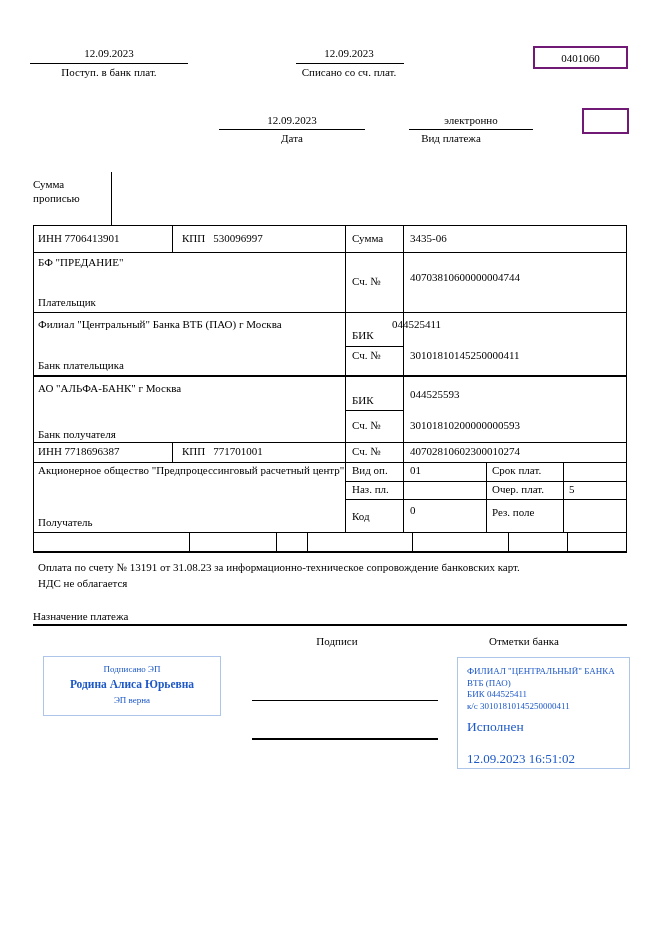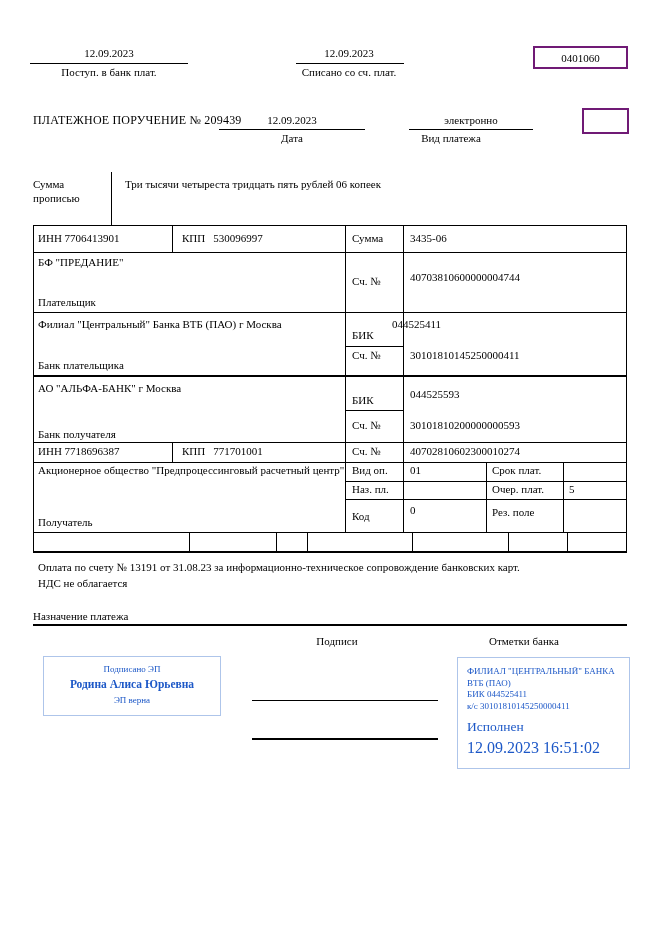--- a/index.html
+++ b/index.html
@@ -15,52 +15,50 @@
   .box { position:absolute; border:2px solid #701a75; box-sizing:border-box; }
   .title { font-size:12px; letter-spacing:0.2px; }
   .vgap { margin-left:8px; }
   .stamp { position:absolute; border:1px solid var(--stamp-border); color:var(--stamp-blue); box-sizing:border-box; }
   .sig-stamp { left:43px; top:656px; width:178px; height:60px; text-align:center;font-family:Liberation Serif, serif; }
   .sig-small { font-size:9px; line-height:11px; }
   .sig-name { font-size:11.5px; font-weight:bold; line-height:13px; margin-top:3px; }
   .bank-stamp { left:457px; top:657px; width:173px; height:112px; padding:8px 4px 0 9px; }
   .bk-line { font-size:9px; line-height:11.5px; white-space:nowrap; }
   .bk-status { font-size:13.5px; font-weight:normal; margin-top:7px; }
-  .bk-dt { font-size:16px; margin-top:4px; }
+  .bk-dt { font-size:13px; margin-top:16px; }
 </style>
 </head>
 <body>
 
 <div class="page">
 
   <div class="t c" style="left:30px;top:47px;width:158px">12.09.2023</div>
   <div class="hl" style="left:30px;top:63px;width:158px"></div>
   <div class="t c" style="left:30px;top:66px;width:158px">Поступ. в банк плат.</div>
 
   <div class="t c" style="left:293px;top:47px;width:112px">12.09.2023</div>
   <div class="hl" style="left:296px;top:63px;width:108px"></div>
   <div class="t c" style="left:293px;top:66px;width:112px">Списано со сч. плат.</div>
 
   <div class="box" style="left:533px;top:46px;width:95px;height:23px">
     <div class="c" style="line-height:21px">0401060</div>
   </div>
 
-  <div class="t title" style="left:33px;top:114px">ПЛАТЕЖНОЕ ПОРУЧЕНИЕ № 209439</div>
   <div class="hl" style="left:219px;top:129px;width:146px"></div>
   <div class="t c" style="left:219px;top:114px;width:146px">12.09.2023</div>
   <div class="t c" style="left:219px;top:132px;width:146px">Дата</div>
   <div class="hl" style="left:409px;top:129px;width:124px"></div>
   <div class="t c" style="left:409px;top:114px;width:124px">электронно</div>
   <div class="t c" style="left:389px;top:132px;width:124px">Вид платежа</div>
   <div class="box" style="left:582px;top:108px;width:47px;height:26px"></div>
 
   <div class="t" style="left:33px;top:178px">Сумма</div>
   <div class="t" style="left:33px;top:192px">прописью</div>
   <div class="vl" style="left:111px;top:172px;height:53px"></div>
-  <div class="t" style="left:125px;top:178px">Три тысячи четыреста тридцать пять рублей 06 копеек</div>
 
   <div class="hl" style="left:33px;top:225px;width:594px"></div>
   <div class="hl" style="left:33px;top:252px;width:594px"></div>
   <div class="hl" style="left:33px;top:312px;width:594px"></div>
   <div class="hl2" style="left:33px;top:375px;width:594px"></div>
   <div class="hl" style="left:33px;top:442px;width:594px"></div>
   <div class="hl" style="left:33px;top:462px;width:594px"></div>
   <div class="hl" style="left:345px;top:481px;width:282px"></div>
   <div class="hl" style="left:345px;top:499px;width:282px"></div>
   <div class="hl" style="left:33px;top:532px;width:594px"></div>

